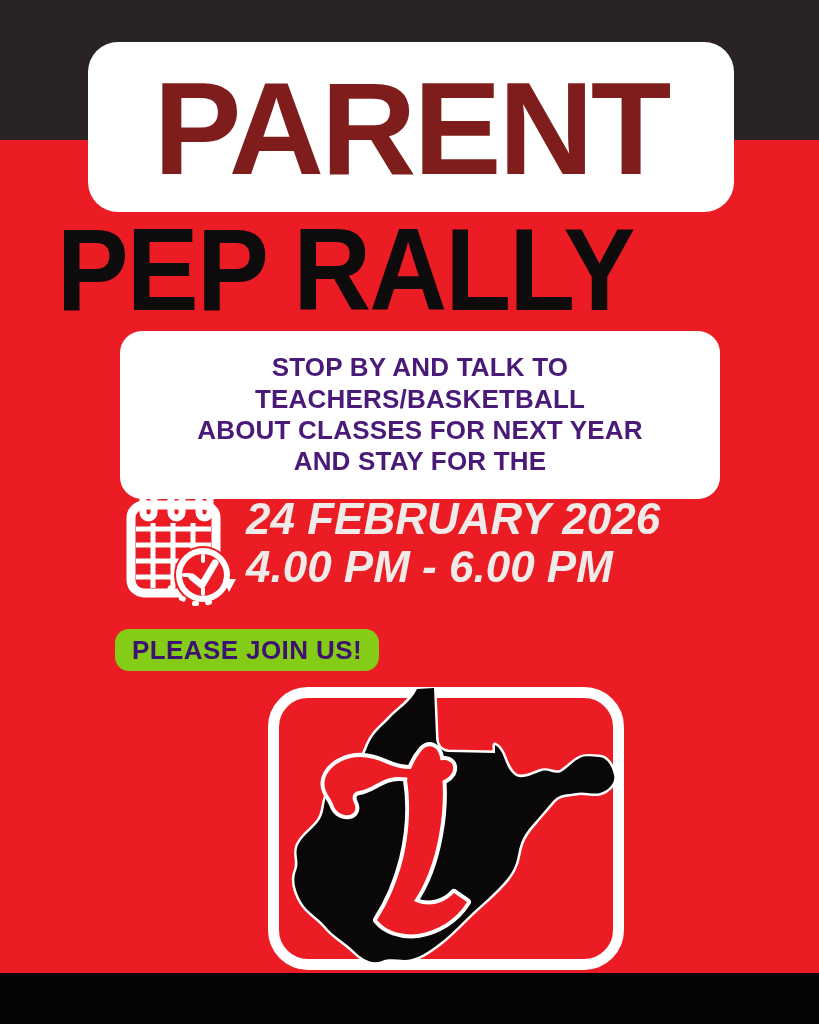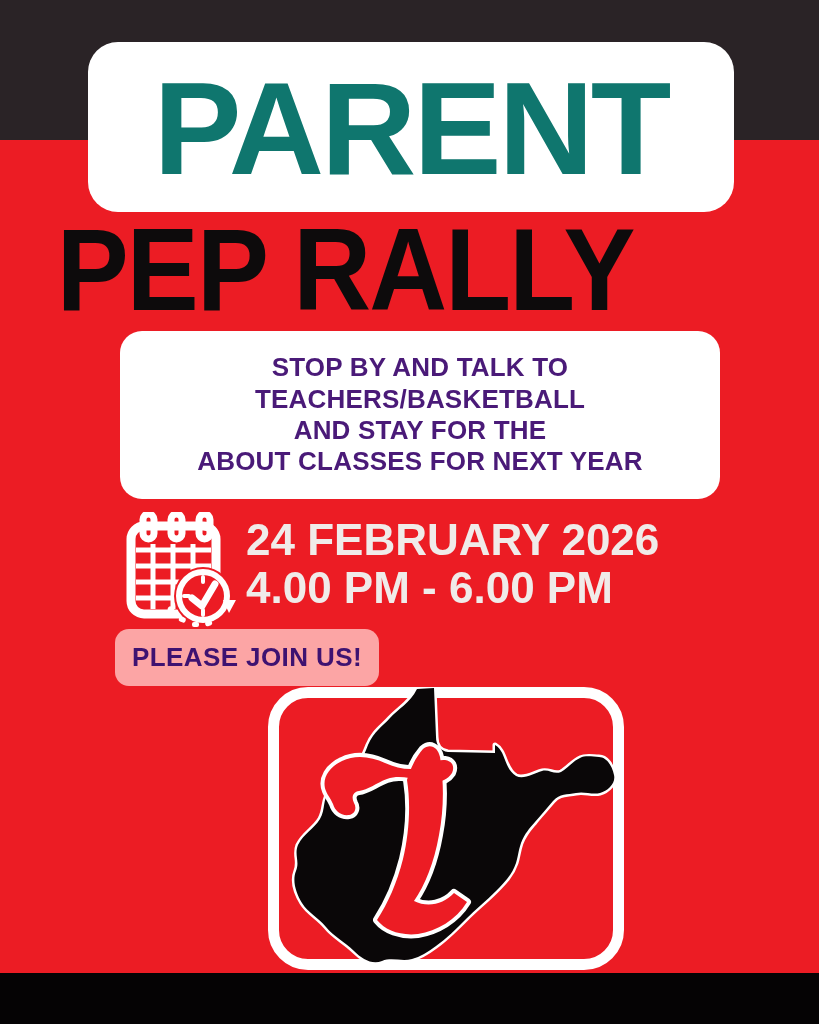--- a/index.html
+++ b/index.html
@@ -19,50 +19,50 @@
   .bottom-bar{
     position:absolute;left:0;top:973px;width:819px;height:51px;
     background:#050304;
   }
   .parent-badge{
     position:absolute;left:88px;top:42px;width:646px;height:170px;
     background:#ffffff;border-radius:30px;
     display:flex;align-items:center;justify-content:center;
   }
   .parent-title{
-    font-size:132px;letter-spacing:-3px;color:#0f766e;
+    font-size:132px;letter-spacing:-3px;color:#7f1d1d;
     line-height:1;transform:translateY(2px);white-space:nowrap;
   }
   .pep-title{
     position:absolute;left:0;top:218px;width:691px;height:104px;
     display:flex;align-items:center;justify-content:center;
   }
   .pep-title span{
     font-size:116px;letter-spacing:-2px;color:#0D0B0C;line-height:1;
     transform:scaleX(0.93);transform-origin:center;white-space:nowrap;
   }
   .info-card{
     position:absolute;left:120px;top:331px;width:600px;height:168px;
     background:#ffffff;border-radius:22px;
     display:flex;flex-direction:column;align-items:center;justify-content:center;
     padding:0 10px;
   }
   .info-line{
     font-size:26px;line-height:31.4px;color:#4A1A78;
     text-align:center;white-space:nowrap;letter-spacing:0.2px;
   }
-  .date-row{position:absolute;left:0;top:505px;width:819px;height:125px;}
+  .date-row{position:absolute;left:0;top:484px;width:819px;height:125px;font-style:italic;}
   .cal-icon{position:absolute;left:126px;top:7px;width:110px;height:116px;}
   .date-text{
     position:absolute;left:246px;top:11px;
     color:#F0EBE9;font-size:44px;line-height:48px;white-space:nowrap;
   }
   .join-badge{
-    position:absolute;left:115px;top:629px;width:264px;height:57px;
-    background:#fca5a5;border-radius:14px;
+    position:absolute;left:115px;top:629px;width:264px;height:42px;
+    background:#84cc16;border-radius:14px;
     display:flex;align-items:center;justify-content:center;text-align:center;
   }
   .join-text{font-size:26px;color:#3E1271;letter-spacing:0.4px;white-space:nowrap;}
   .logo-badge{
     position:absolute;left:268px;top:687px;width:356px;height:283px;
   }
   .logo-border{
     position:absolute;left:0;top:0;right:0;bottom:0;
     border:11px solid #ffffff;border-radius:40px;
   }
@@ -80,22 +80,22 @@
     <div class="parent-title">PARENT</div>
   </div>
 
   <div class="pep-title">
     <span>PEP RALLY</span>
   </div>
 
   <div class="info-card">
     <div class="info-line">STOP BY AND TALK TO</div>
     <div class="info-line">TEACHERS/BASKETBALL</div>
+    <div class="info-line">ABOUT CLASSES FOR NEXT YEAR</div>
     <div class="info-line">AND STAY FOR THE</div>
-    <div class="info-line">ABOUT CLASSES FOR NEXT YEAR</div>
   </div>
 
   <div class="date-row">
     <svg class="cal-icon" width="110" height="116" viewBox="0 0 110 116">
 
       <rect x="17" y="2" width="11" height="25" rx="5.5" fill="none" stroke="#ffffff" stroke-width="7"></rect>
       <rect x="45" y="2" width="11" height="25" rx="5.5" fill="none" stroke="#ffffff" stroke-width="7"></rect>
       <rect x="73" y="2" width="11" height="25" rx="5.5" fill="none" stroke="#ffffff" stroke-width="7"></rect>
 
       <rect x="5" y="14" width="85" height="88" rx="13" fill="none" stroke="#ffffff" stroke-width="9"></rect>

